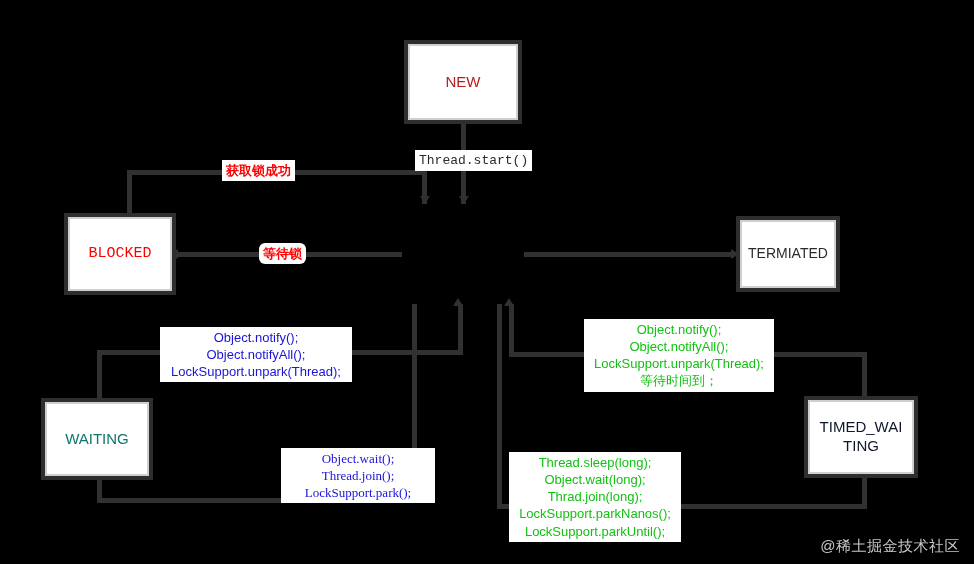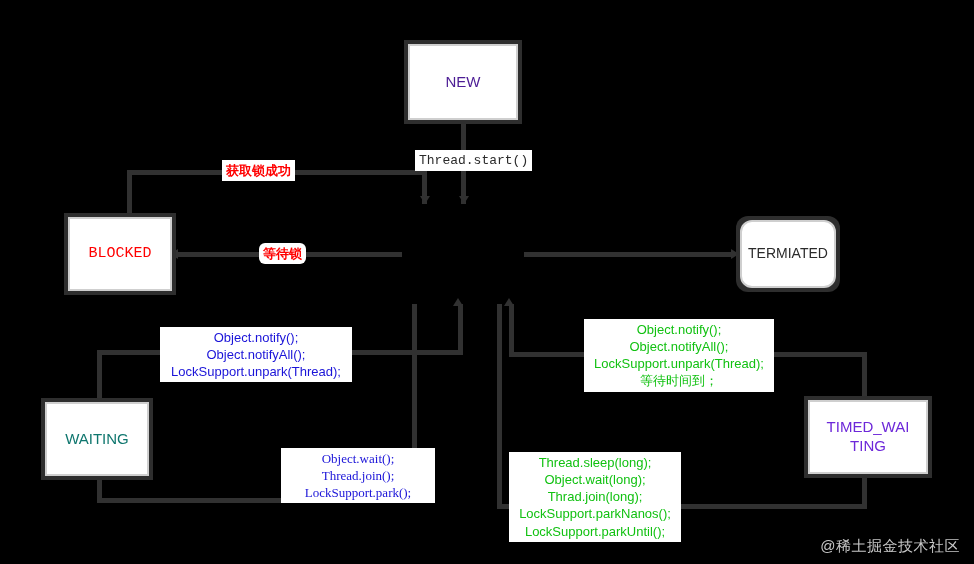--- a/index.html
+++ b/index.html
@@ -30,26 +30,26 @@
     text-align: center;
     box-shadow: 4px 4px 0 0 #2e2e2e, -4px -4px 0 0 #2e2e2e,
                 4px -4px 0 0 #2e2e2e, -4px 4px 0 0 #2e2e2e;
     line-height: 1.25;
   }
   .node-label {
     display: block;
     padding: 0 4px;
     white-space: pre-line;
   }
-  .n-new      { left: 408px; top: 44px;  width: 110px; height: 76px;  font-size: 15px; color: #4c1d95; }
+  .n-new      { left: 408px; top: 44px;  width: 110px; height: 76px;  font-size: 15px; color: #b91c1c; }
   .n-runnable { left: 400px; top: 204px; width: 124px; height: 100px; font-size: 14px; color: #111111; font-weight: bold; }
   .n-blocked  { left: 68px;  top: 217px; width: 104px; height: 74px;  font-size: 15px; color: #ff0000; font-family: Liberation Mono, monospace; }
-  .n-term     { left: 740px; top: 220px; width: 96px;  height: 68px;  font-size: 14px; color: #2b2b2b; border-radius: 12px; }
+  .n-term     { left: 740px; top: 220px; width: 96px;  height: 68px;  font-size: 14px; color: #2b2b2b; }
   .n-waiting  { left: 45px;  top: 402px; width: 104px; height: 74px;  font-size: 15px; color: #0f766e; }
-  .n-timed    { left: 808px; top: 400px; width: 120px; height: 74px;  font-size: 15px; color: #6d28d9; }
+  .n-timed    { left: 808px; top: 400px; width: 106px; height: 74px;  font-size: 15px; color: #0f172a; }
 
   
   .seg {
     position: absolute;
     background: #313131;
   }
   .seg.h { height: 5px; }
   .seg.v { width: 5px; }
 
   

